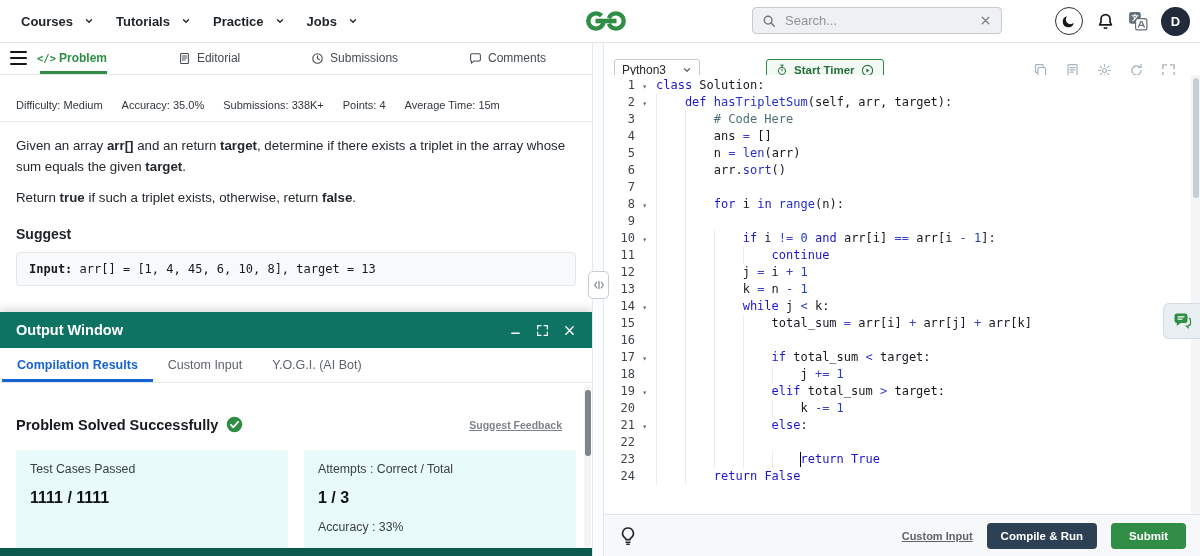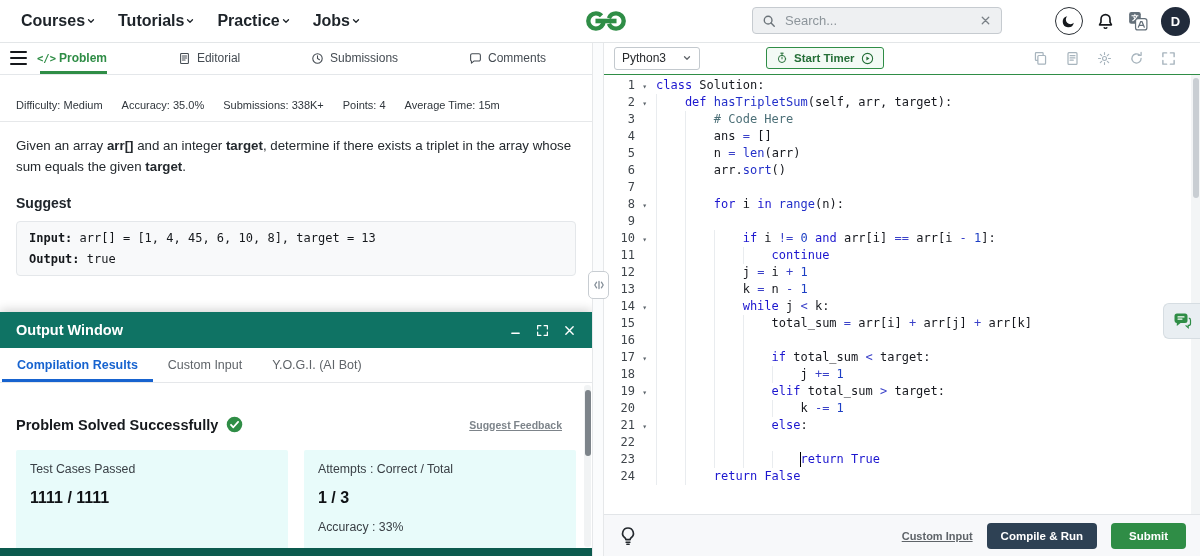--- a/index.html
+++ b/index.html
@@ -10,21 +10,21 @@
   .ico svg{width:100%;height:100%;display:block;}
   .s10{width:10px;height:10px}.s12{width:12px;height:12px}.s13{width:13px;height:13px}
   .s14{width:14px;height:14px}.s15{width:15px;height:15px}.s16{width:16px;height:16px}
   .s17{width:17px;height:17px}.s19{width:19px;height:19px}
   .s20{width:20px;height:20px}
 
   
   .topbar{position:absolute;left:0;top:0;width:1200px;height:42px;background:#fff;
           border-bottom:1px solid #e3e6e8;z-index:10;}
   .main-nav{position:absolute;left:12px;top:0;height:42px;display:flex;align-items:center;gap:4px;}
-  .nav-item{display:flex;align-items:center;gap:1px;padding:0 9px;font-size:16px;font-weight:600;
+  .nav-item{display:flex;align-items:center;gap:11px;padding:0 9px;font-size:13px;font-weight:600;
             color:#1d2329;cursor:pointer;}
   .nav-caret{color:#1d2329;}
   .logo{position:absolute;left:584px;top:7px;width:44px;height:28px;cursor:pointer;}
   .logo svg{width:100%;height:100%;}
   .search{position:absolute;left:752px;top:7px;width:250px;height:27px;background:#eef0f2;
           border:1px solid #c6cbd0;border-radius:4px;display:flex;align-items:center;gap:7px;
           padding:0 9px;box-sizing:border-box;}
   .search .ico{color:#6b7379;flex:0 0 auto;}
   .search-input{flex:1;min-width:0;border:0;background:transparent;outline:none;font-size:13px;
                 color:#333;font-family:inherit;}
@@ -92,21 +92,21 @@
   
   .splitter{position:absolute;left:592px;top:42px;width:12px;height:514px;background:#fbfcfd;
             border-left:1px solid #e6e8ea;border-right:1px solid #e6e8ea;box-sizing:border-box;
             z-index:7;cursor:col-resize;}
   .split-handle{position:absolute;left:-5px;top:229px;width:19px;height:26px;background:#fff;
                 border:1px solid #c8cdd2;border-radius:5px;display:flex;align-items:center;
                 justify-content:center;cursor:col-resize;}
 
   
   .right-panel{position:absolute;left:604px;top:42px;width:596px;height:514px;background:#fff;}
-  .editor-toolbar{position:absolute;left:0;top:0;width:100%;height:30px;border-bottom:3px solid #2f8d46;
+  .editor-toolbar{position:absolute;left:0;top:12px;width:100%;height:30px;border-bottom:3px solid #2f8d46;
                   display:flex;align-items:center;padding:16px 10px;box-sizing:border-box;background:#fff;}
   .lang-select{display:flex;align-items:center;gap:16px;height:21px;border:1px solid #c3c9ce;
                border-radius:3px;padding:0 7px;font-size:12px;color:#26292c;cursor:pointer;}
   .caret{color:#5f6469;}
   .start-timer{margin-left:66px;height:22px;display:flex;align-items:center;gap:6px;border:1px solid #2f8d46;
                background:#f3faf5;border-radius:3px;padding:0 9px;font-size:11.5px;font-weight:600;
                color:#256f38;cursor:pointer;font-family:inherit;}
   .tb-icons{margin-left:auto;display:flex;gap:17px;align-items:center;color:#a7b4bd;margin-right:14px;}
   .tbi{cursor:pointer;}
 
@@ -280,25 +280,25 @@
 
     <div class="problem-body">
       <div class="meta-row">
           <span class="meta-item"><b>Difficulty: </b><span>Medium</span></span>
           <span class="meta-item"><b>Accuracy: </b><span>35.0%</span></span>
           <span class="meta-item"><b>Submissions: </b><span>338K+</span></span>
           <span class="meta-item"><b>Points: </b><span>4</span></span>
           <span class="meta-item"><b>Average Time: </b><span>15m</span></span>
         </div>
       <hr class="sep">
-      <p class="stmt"><span>Given an array </span><b>arr[]</b><span> and an integer </span><b>target</b><span>, determine if there exists a triplet in the array whose sum equals the given </span><b>target</b><span>.</span></p>
+      <p class="stmt"><span>Given an array </span><b>arr[]</b><span> and an return </span><b>target</b><span>, determine if there exists a triplet in the array whose sum equals the given </span><b>target</b><span>.</span></p>
+      <p class="stmt mt10"><span>Return </span><b>true</b><span> if such a triplet exists, otherwise, return </span><b>false</b><span>.</span></p>
       <h3 class="ex-head">Suggest</h3>
       <div class="ex-box">
         <div class="ex-line"><b>Input: </b><span>arr[] = [1, 4, 45, 6, 10, 8], target = 13</span></div>
-        <div class="ex-line"><b>Output: </b><span>true</span></div>
       </div>
     </div>
 
     <div class="output-window">
       <div class="ow-header">
         <span class="ow-title">Output Window</span>
         <span class="ico s13 owic">
             <svg viewBox="0 0 16 16" fill="none" stroke="currentColor" stroke-width="1.8" stroke-linecap="round">
               <path d="M3.5 11.5h9"></path>
             </svg>

